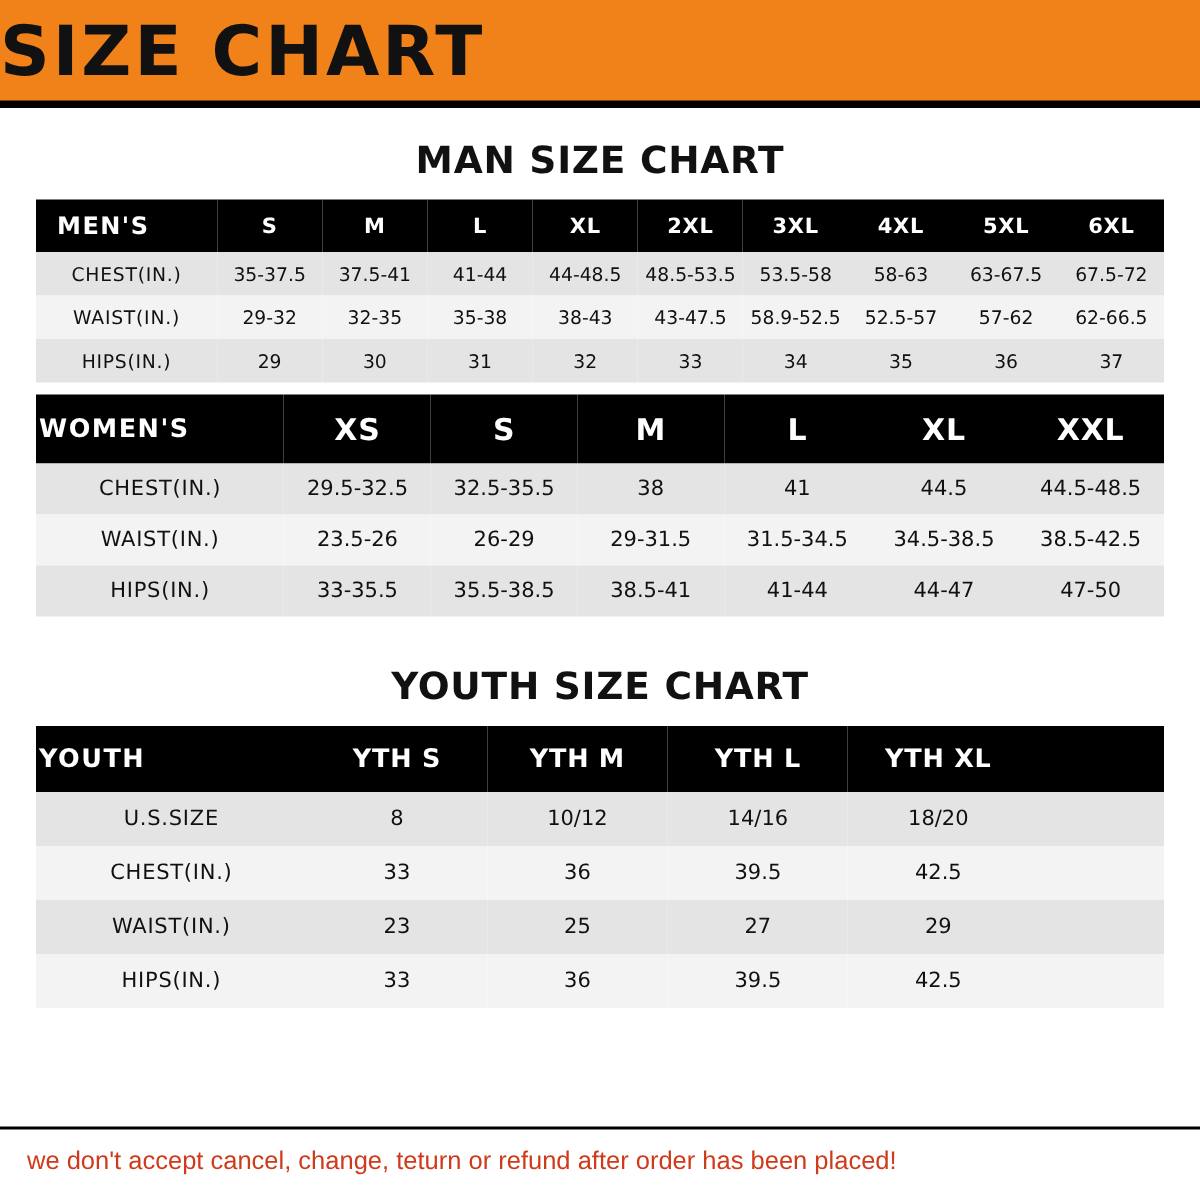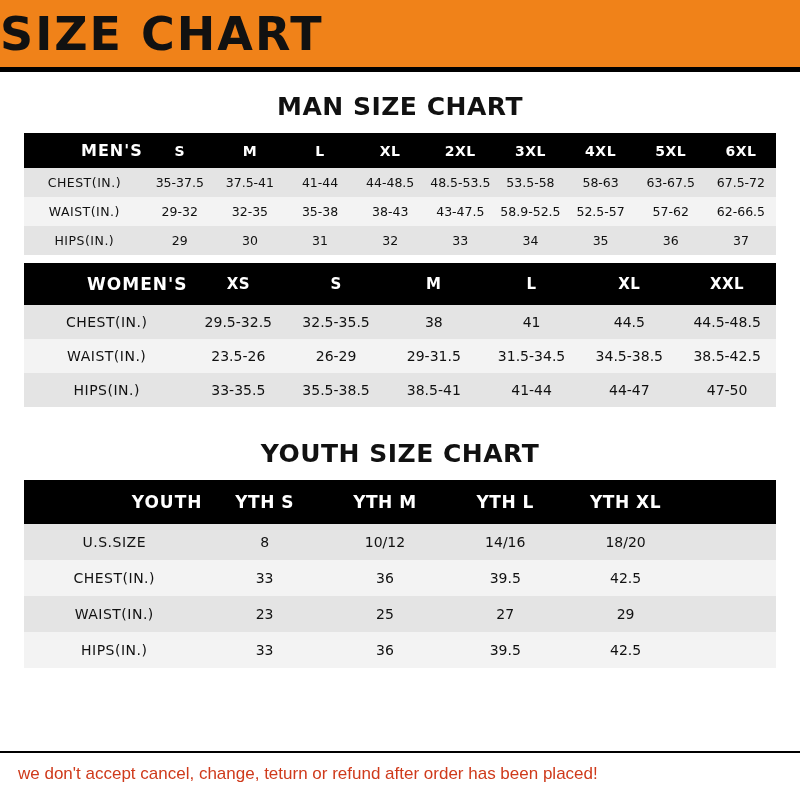--- a/index.html
+++ b/index.html
@@ -77,21 +77,21 @@
     background: #000000;
   }
   .size-table thead th {
     color: #ffffff;
     font-weight: bold;
     padding: 8px 2px;
     font-size: 15px;
     letter-spacing: 0.5px;
   }
   .size-table thead th.rowlabel {
-    text-align: right;
+    text-align: left;
     padding-left: 14px;
     font-size: 16px;
     letter-spacing: 1px;
   }
   .size-table tbody td {
     padding: 7px 2px;
     font-size: 13.5px;
     color: #111111;
   }
   .size-table tbody td.rowlabel {
@@ -101,21 +101,21 @@
   }
   .size-table tbody tr:nth-child(odd) { background: #e4e4e4; }
   .size-table tbody tr:nth-child(even) { background: #f3f3f3; }
 
   
   #man-table thead th { font-size: 14px; }
   #man-table tbody td { font-size: 12.5px; }
   #man-table thead th.rowlabel { font-size: 16px; }
 
   
-  #women-table thead th { font-size: 15px; }
+  #women-table thead th { font-size: 20px; }
   #women-table tbody td { font-size: 14px; padding: 9px 2px; }
   #women-table thead th.rowlabel { font-size: 17px; }
   #women-table thead th { padding: 11px 2px; }
 
   
   #youth-table thead th { font-size: 17px; padding: 12px 2px; }
   #youth-table thead th.rowlabel { font-size: 17px; }
   #youth-table tbody td { font-size: 14px; padding: 10px 2px; }
 
   

